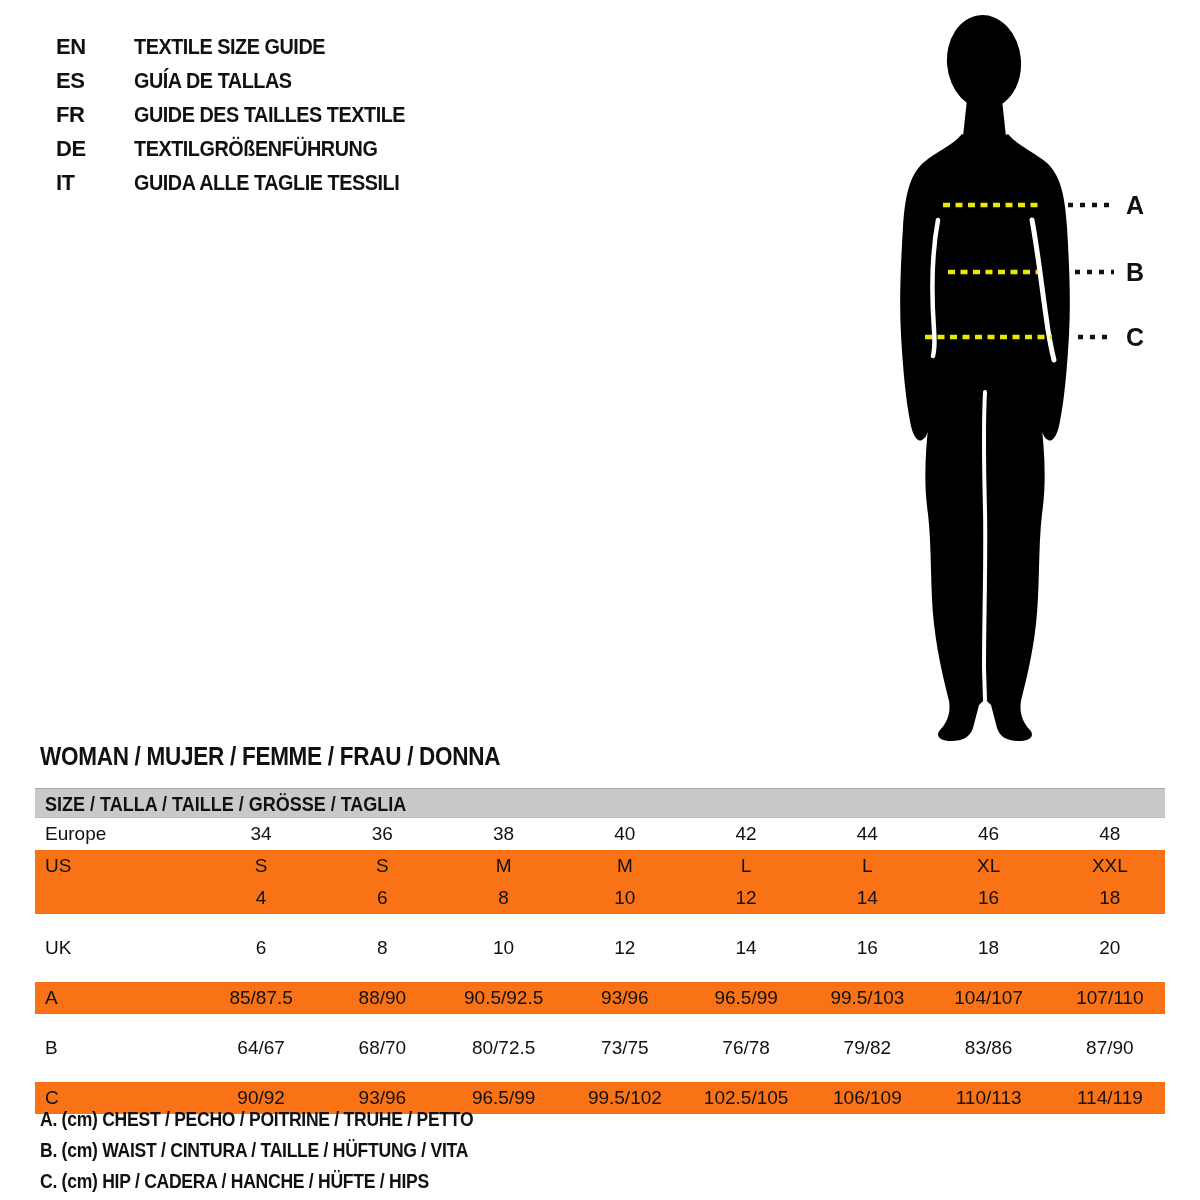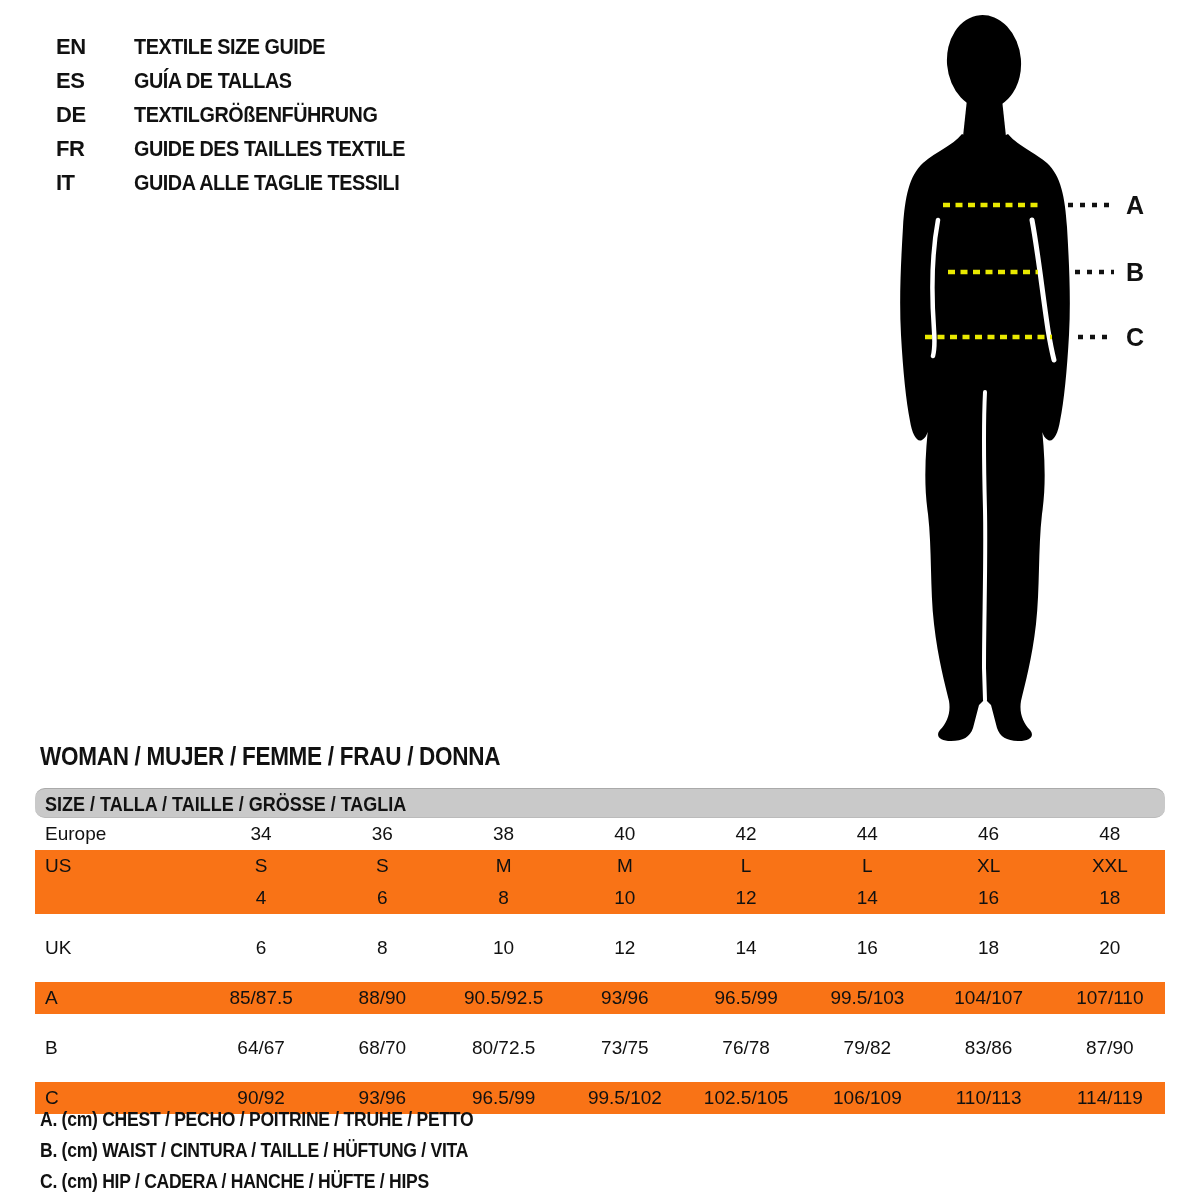--- a/index.html
+++ b/index.html
@@ -27,21 +27,21 @@
   .measure-label{font-family:"Liberation Sans",sans-serif;font-size:25px;font-weight:700;fill:#111;}
 
   
   .gender-line{position:absolute;left:40px;top:742px;font-size:25px;font-weight:bold;letter-spacing:-.3px;}
 
   
   .size-table{position:absolute;left:35px;top:788px;width:1130px;font-size:19px;}
   .t-header{
     height:30px;line-height:30px;background:#c9c9c9;
     border-top:1px solid #aaaaaa;border-bottom:1px solid #bbbbbb;
-    font-weight:bold;font-size:20px;padding-left:10px;box-sizing:border-box;border-radius:10px;
+    font-weight:bold;font-size:20px;padding-left:10px;box-sizing:border-box;
   }
   .t-row{display:flex;height:32px;line-height:32px;background:#ffffff;gap:11px;}
   .t-row.alt{background:#f97316;box-shadow:0 0 0 0 #fff;}
   .t-row.gap-top{margin-top:18px;}
   .t-label{width:160px;padding-left:10px;box-sizing:border-box;text-align:left;}
   .t-cell{flex:1;text-align:center;}
 
   
   .legend{position:absolute;left:40px;top:1104px;}
   .legend-line{height:31px;line-height:31px;font-size:19.5px;font-weight:bold;letter-spacing:-.3px;}
@@ -54,26 +54,26 @@
   <div class="lang-list">
     <div class="lang-row">
       <span class="lang-code">EN</span>
       <span class="lang-title cond">TEXTILE SIZE GUIDE</span>
     </div>
     <div class="lang-row">
       <span class="lang-code">ES</span>
       <span class="lang-title cond">GUÍA DE TALLAS</span>
     </div>
     <div class="lang-row">
+      <span class="lang-code">FR</span>
+      <span class="lang-title cond">GUIDE DES TAILLES TEXTILE</span>
+    </div>
+    <div class="lang-row">
       <span class="lang-code">DE</span>
       <span class="lang-title cond">TEXTILGRÖßENFÜHRUNG</span>
-    </div>
-    <div class="lang-row">
-      <span class="lang-code">FR</span>
-      <span class="lang-title cond">GUIDE DES TAILLES TEXTILE</span>
     </div>
     <div class="lang-row">
       <span class="lang-code">IT</span>
       <span class="lang-title cond">GUIDA ALLE TAGLIE TESSILI</span>
     </div>
   </div>
 
   <div class="figure-area">
     <svg width="340" height="760" viewBox="0 0 340 760">
 

